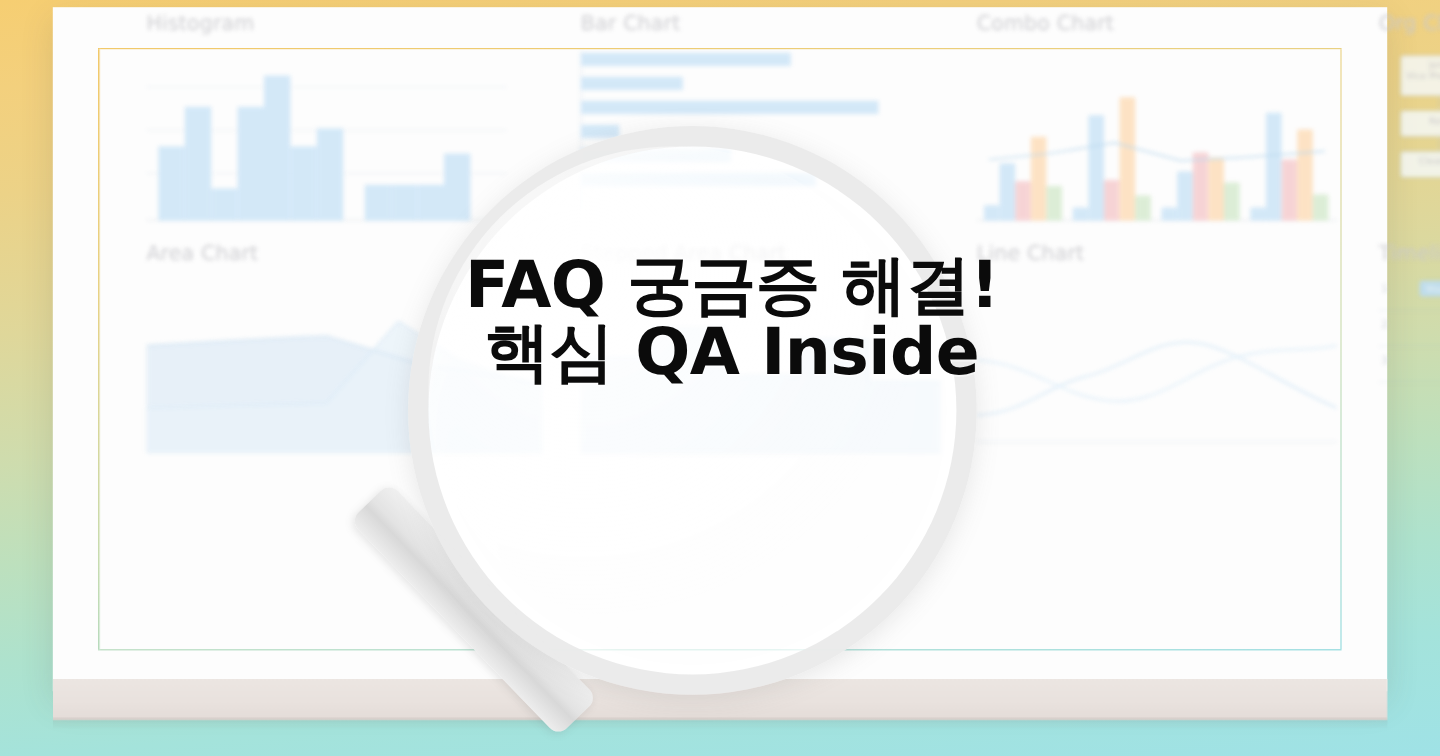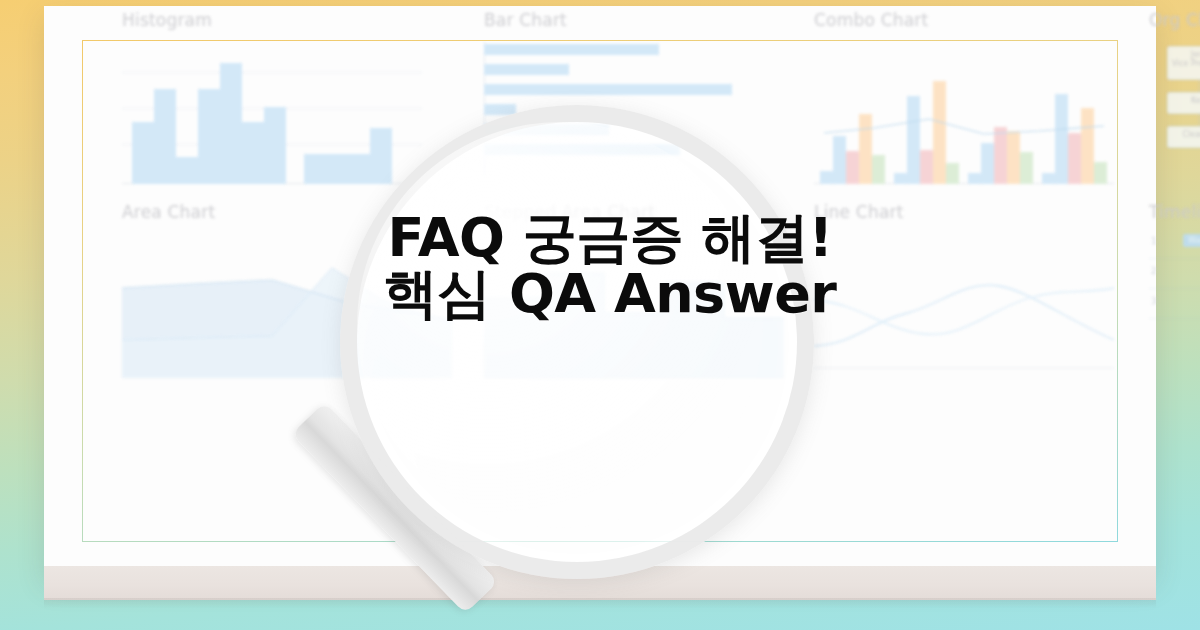--- a/index.html
+++ b/index.html
@@ -266,16 +266,16 @@
   <div id="bezel-shadow"></div>
 
   <div id="magnifier">
     <div id="mag-handle"></div>
     <div id="mag-ring"></div>
     <div id="mag-gloss"></div>
   </div>
 
   <div id="headline">
     <span class="l1">FAQ 궁금증 해결!</span>
-    <span class="l2">핵심 QA Answer</span>
+    <span class="l2">핵심 QA Inside</span>
   </div>
 
 </div>
 
 </body></html>

